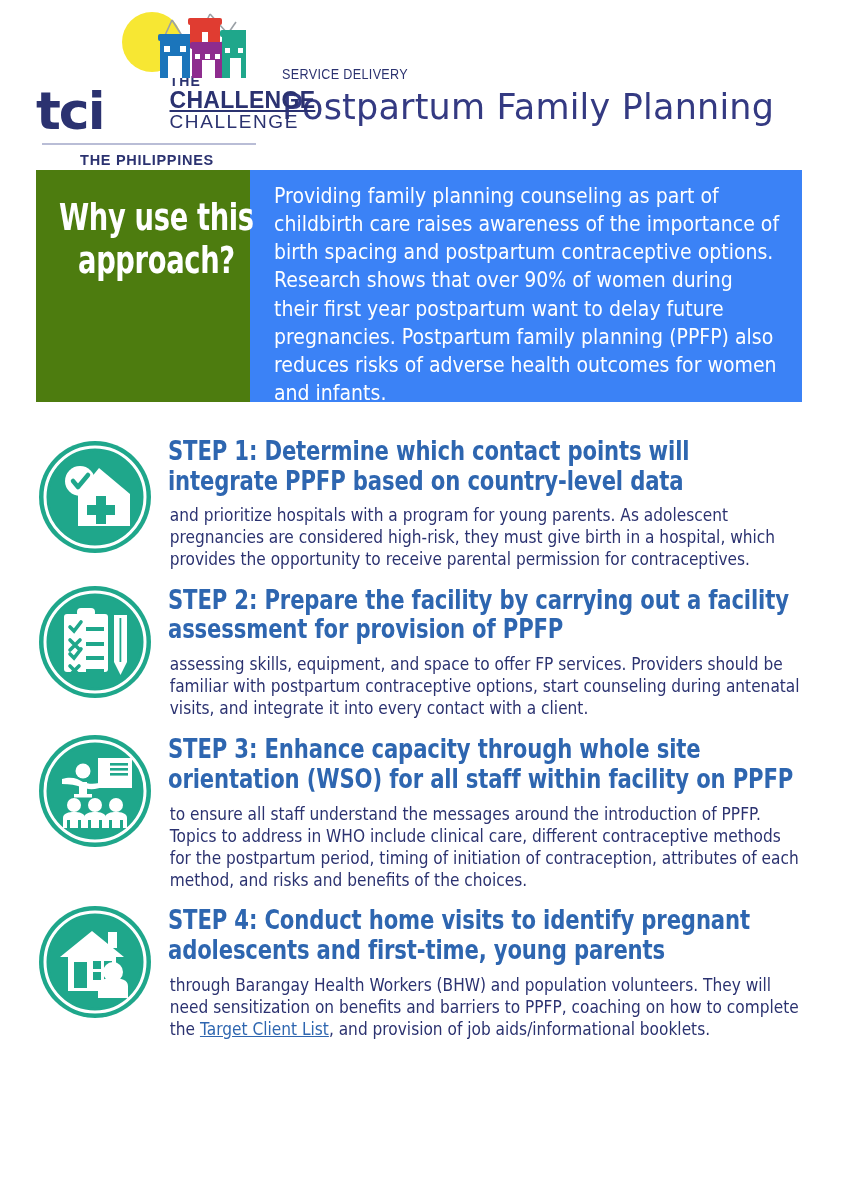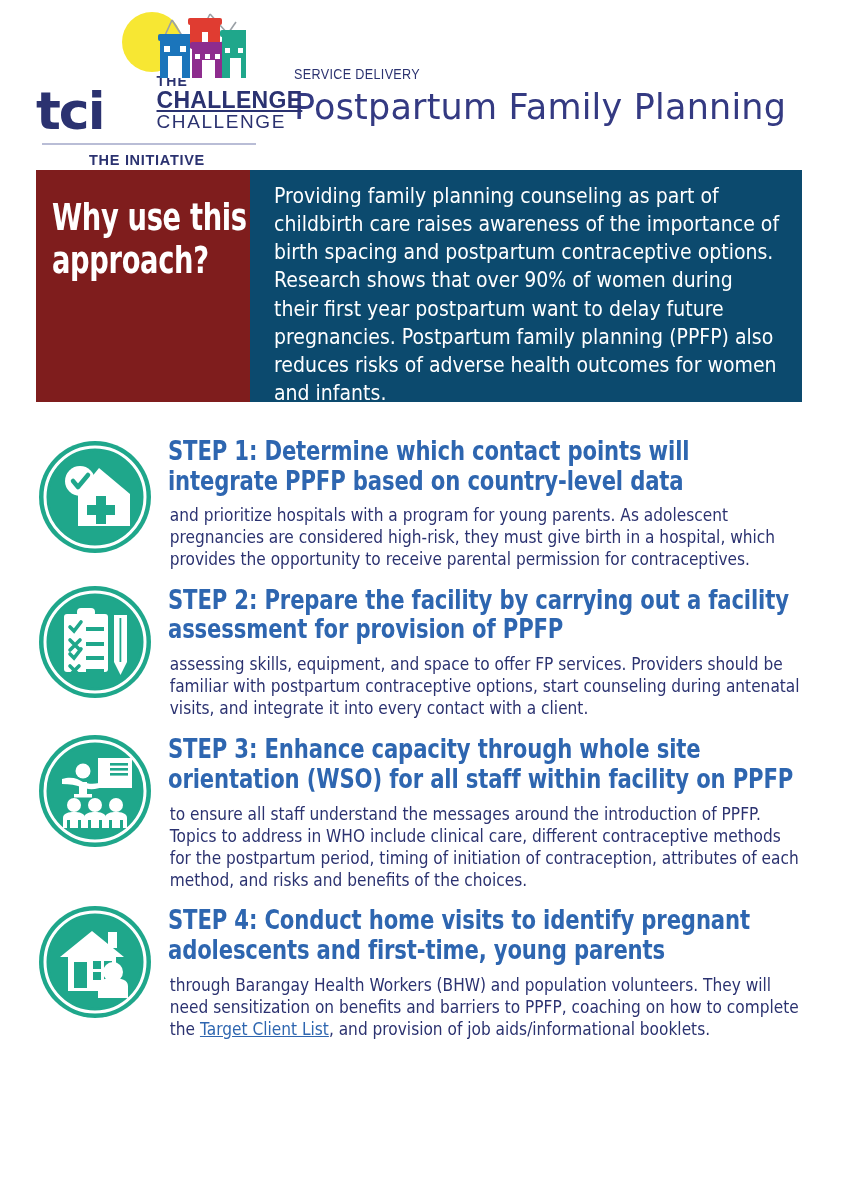--- a/index.html
+++ b/index.html
@@ -51,21 +51,21 @@
   }
   .logo-tci {
     font-family: "DejaVu Sans", sans-serif;
     font-weight: bold;
     font-size: 52px;
     color: #2B3270;
     line-height: 0.86;
     letter-spacing: -2px;
   }
   .logo-right {
-    margin-left: 9px;
+    margin-left: 22px;
     padding-bottom: 2px;
   }
   .logo-the {
     font-family: "Liberation Sans", sans-serif;
     font-weight: bold;
     font-size: 14px;
     letter-spacing: 1.2px;
     color: #2B3270;
     line-height: 1;
   }
@@ -94,21 +94,21 @@
   .logo-country {
     text-align: center;
     font-family: "Liberation Sans", sans-serif;
     font-weight: bold;
     font-size: 14.5px;
     letter-spacing: 0.7px;
     color: #2B3270;
   }
 
   .header-titles {
-    margin-left: 36px;
+    margin-left: 24px;
     padding-top: 57px;
   }
   .kicker {
     font-family: "Liberation Sans", sans-serif;
     font-size: 15px;
     font-weight: normal;
     letter-spacing: 0.4px;
     color: #2B3270;
     transform: scaleX(0.84);
     transform-origin: left center;
@@ -125,38 +125,39 @@
 
   
   .why-banner {
     display: flex;
     margin: 0 44px 0 36px;
     height: 232px;
   }
   .why-left {
     width: 214px;
     flex: 0 0 214px;
-    background: #7f1d1d;
+    background: #4d7c0f;
     box-sizing: border-box;
     padding: 26px 0 0 16px;
+    text-align: center;
   }
   .why-left-text {
     font-family: "DejaVu Sans", sans-serif;
     font-weight: bold;
     font-size: 38px;
     line-height: 1.12;
     color: #ffffff;
     transform: scaleX(0.72);
     transform-origin: left top;
     width: 290px;
     letter-spacing: -0.5px;
   }
   .why-right {
     flex: 1 1 auto;
-    background: #0c4a6e;
+    background: #3b82f6;
     box-sizing: border-box;
     padding: 12px 22px 10px 24px;
   }
   .why-right-text {
     font-family: "DejaVu Sans", sans-serif;
     font-size: 21.5px;
     line-height: 1.31;
     color: #ffffff;
     transform: scaleX(0.88);
     transform-origin: left top;
@@ -266,21 +267,21 @@
 
       <div class="logo-wordmark">
         <div class="logo-tci">tci</div>
         <div class="logo-right">
           <div class="logo-the">THE</div>
           <div class="logo-challenge">CHALLENGE</div>
           <div class="logo-initiative">CHALLENGE</div>
         </div>
       </div>
       <div class="logo-rule"></div>
-      <div class="logo-country">THE INITIATIVE</div>
+      <div class="logo-country">THE PHILIPPINES</div>
     </div>
 
     <div class="header-titles">
       <div class="kicker">SERVICE DELIVERY</div>
       <div class="page-title">Postpartum Family Planning</div>
     </div>
   </div>
 
   <div class="why-banner">
     <div class="why-left">

